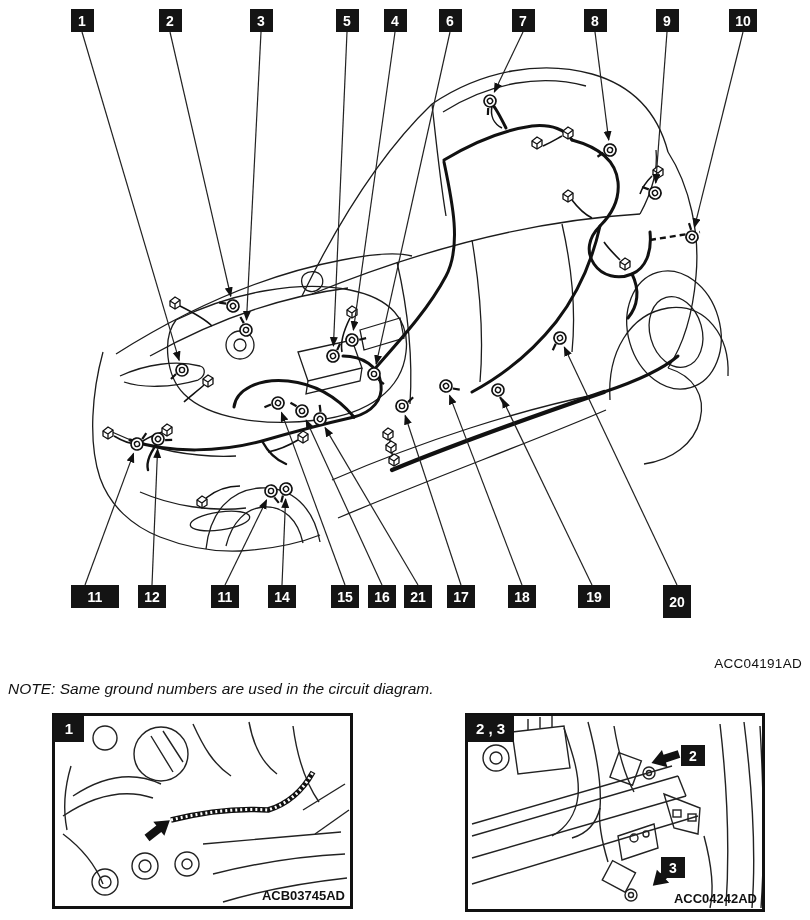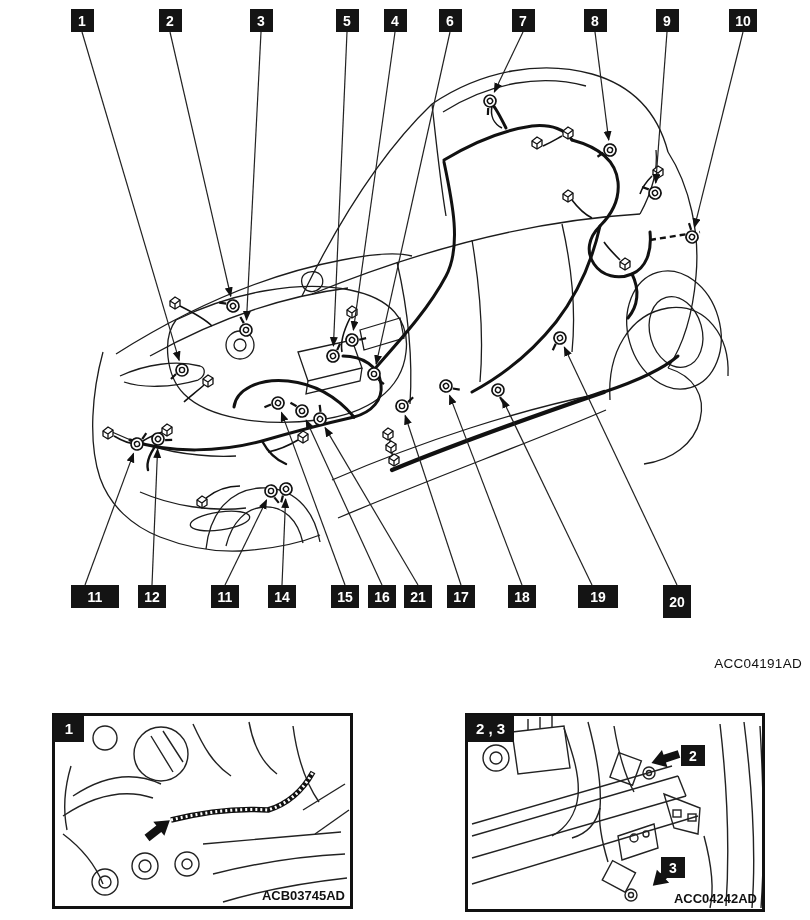--- a/index.html
+++ b/index.html
@@ -211,27 +211,28 @@
         <div class="ground-label" style="left: 729px; top: 9px; width: 28px; height: 23px;">10</div>
         <div class="ground-label" style="left: 71px; top: 585px; width: 48px; height: 23px;">11</div>
         <div class="ground-label" style="left: 138px; top: 585px; width: 28px; height: 23px;">12</div>
         <div class="ground-label" style="left: 211px; top: 585px; width: 28px; height: 23px;">11</div>
         <div class="ground-label" style="left: 268px; top: 585px; width: 28px; height: 23px;">14</div>
         <div class="ground-label" style="left: 331px; top: 585px; width: 28px; height: 23px; text-align: center;">15</div>
         <div class="ground-label" style="left: 368px; top: 585px; width: 28px; height: 23px;">16</div>
         <div class="ground-label" style="left: 404px; top: 585px; width: 28px; height: 23px;">21</div>
         <div class="ground-label" style="left: 447px; top: 585px; width: 28px; height: 23px;">17</div>
         <div class="ground-label" style="left: 508px; top: 585px; width: 28px; height: 23px;">18</div>
-        <div class="ground-label" style="left: 578px; top: 585px; width: 40px; height: 23px;">19</div>
+        <div class="ground-label" style="left: 578px; top: 585px; width: 32px; height: 23px;">19</div>
         <div class="ground-label" style="left: 663px; top: 585px; width: 28px; height: 33px;">20</div>
       </div>
 
     <div class="diagram-code">ACC04191AD</div>
   </div>
 
+  <div class="note">NOTE: Same ground numbers are used in the circuit diagram.</div>
 
   <div class="panel" style="left:52px; top:713px; width:301px; height:196px;">
     <svg width="295" height="190" viewBox="0 0 295 190">
       <g stroke="#222" fill="none" stroke-width="1.4">
         <circle cx="106" cy="38" r="27"></circle>
         <path d="M96,20 L118,56 M108,15 L128,46"></path>
         <circle cx="50" cy="22" r="12"></circle>
         <path d="M18,80 C48,60 78,55 106,68"></path>
         <path d="M8,100 C38,80 68,72 98,82"></path>
         <path d="M138,8 C148,30 158,48 176,60"></path>

